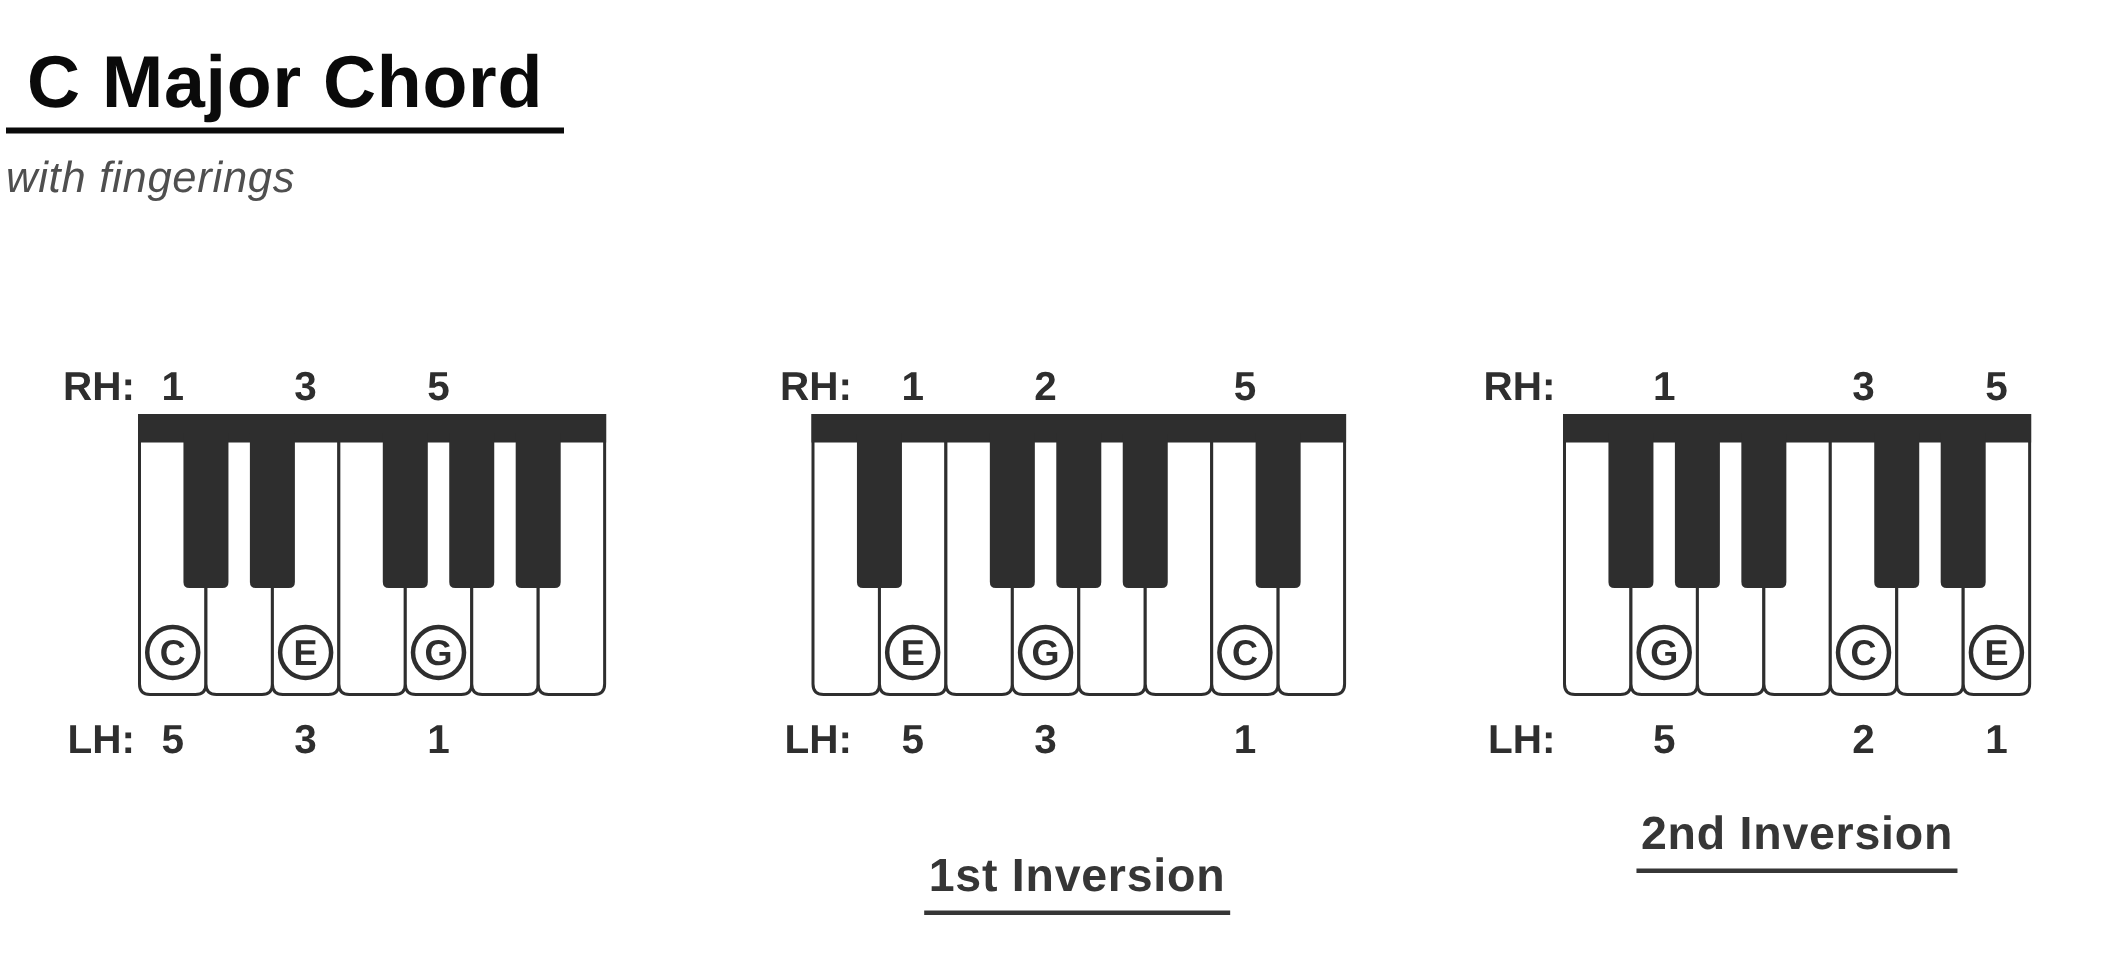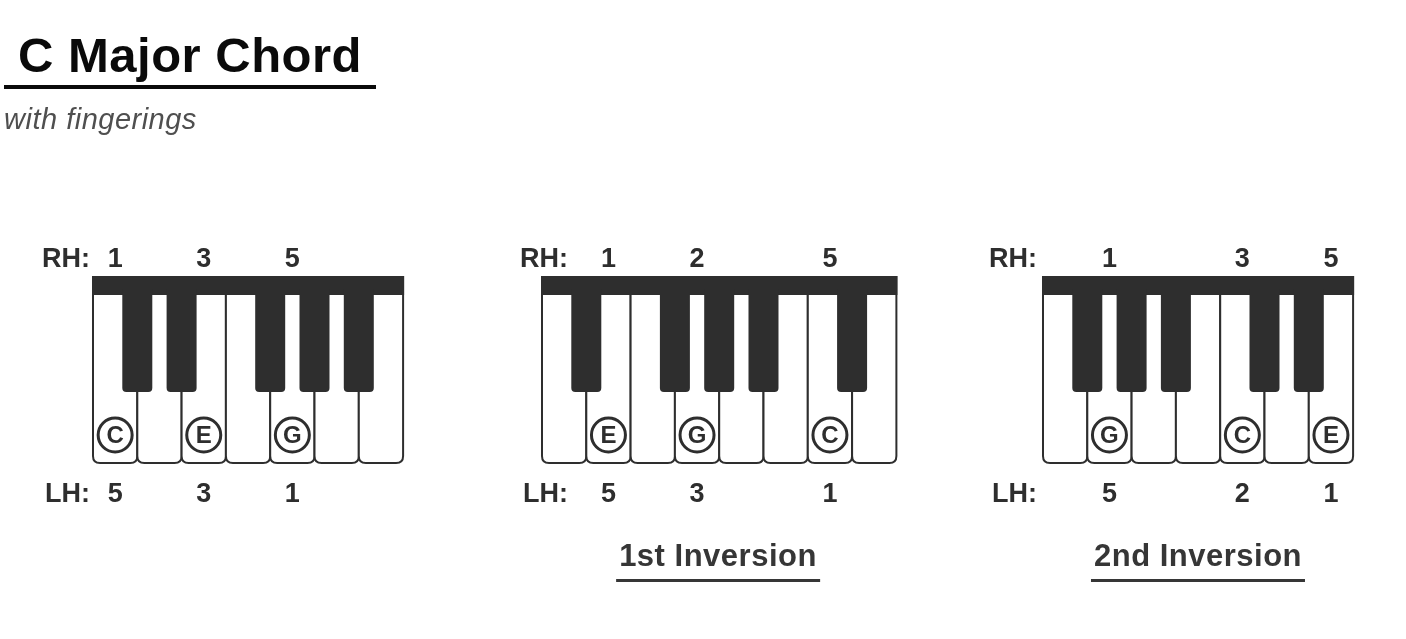--- a/index.html
+++ b/index.html
@@ -59,21 +59,21 @@
     transform:translateX(-50%);
     font-size:31px;
     font-weight:700;
     letter-spacing:0.5px;
     color:var(--caption-ink);
     border-bottom:3px solid var(--caption-ink);
     padding:0 3px 5px 3px;
     white-space:nowrap;
   }
   #caption-0{left:248px;}
-  #caption-1{left:718px;}
+  #caption-1{left:718px;margin-top:28px;}
   #caption-2{left:1198px;}
   
   text.hand-label, text.finger{
     font-family:"Liberation Sans", sans-serif;
     font-size:27px;
     font-weight:700;
     fill:var(--ink);
   }
   text.note-letter{
     font-family:"Liberation Sans", sans-serif;

